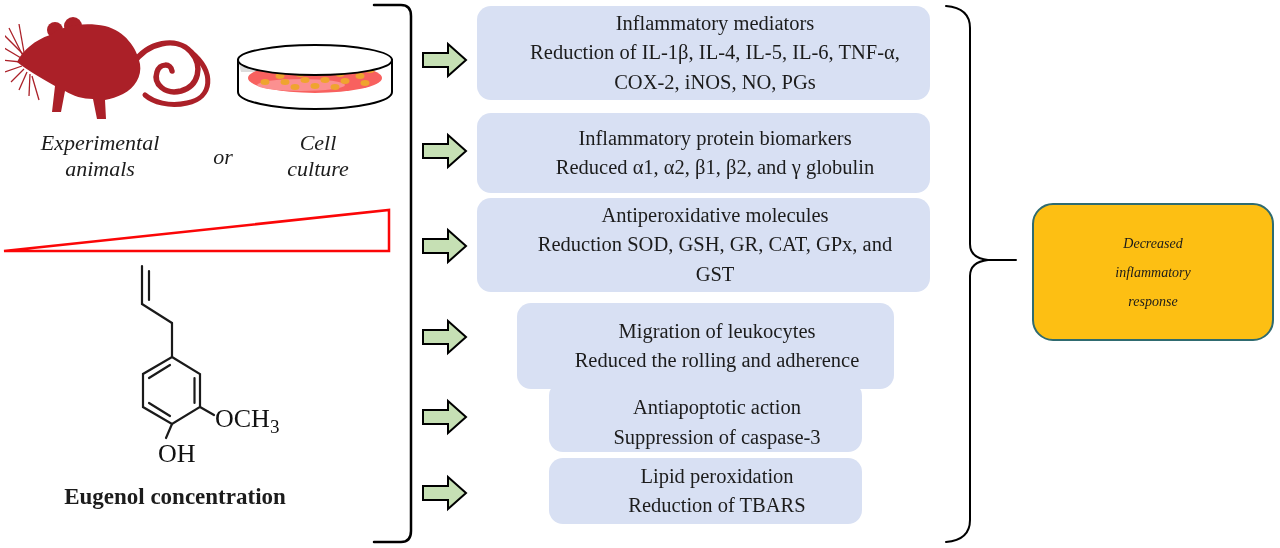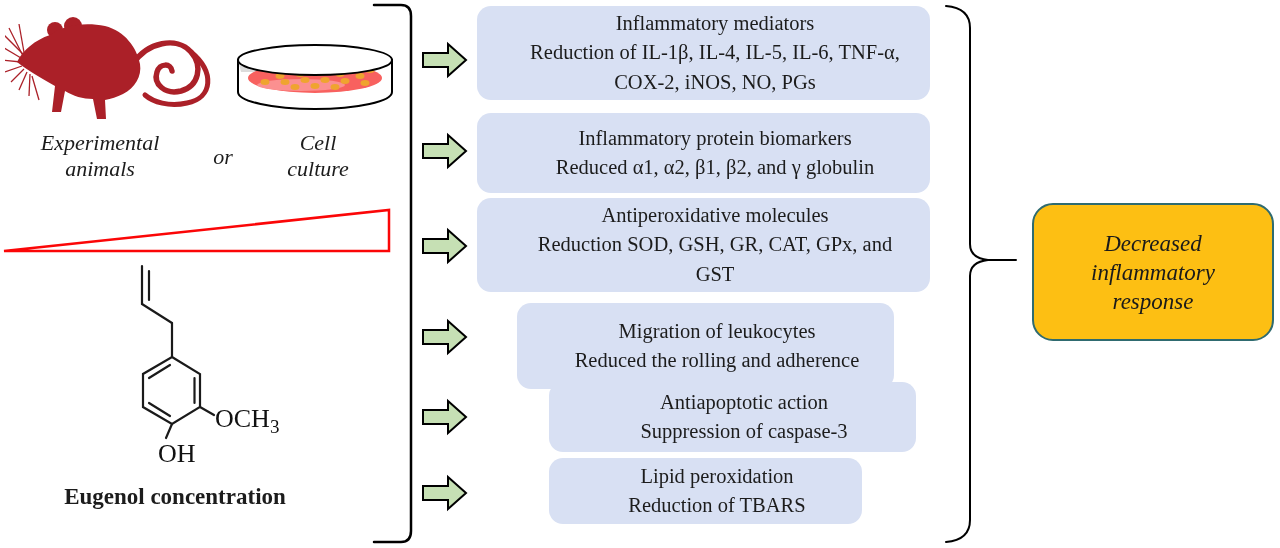--- a/index.html
+++ b/index.html
@@ -33,21 +33,21 @@
 
   
   .bracket-path { fill:none; stroke:#000000; stroke-width:2.5; stroke-linejoin:round; stroke-linecap:round; }
   .brace-path   { fill:none; stroke:#000000; stroke-width:2;   stroke-linejoin:round; stroke-linecap:round; }
 
   
   .outcome-box {
     position:absolute; left:1032px; top:203px; width:238px; height:134px;
     background:var(--outcome-fill); border:2.5px solid var(--outcome-border);
     border-radius:21px; display:flex; flex-direction:column; justify-content:center;
-    align-items:center; text-align:center; font-style:italic; font-size:23px;
+    align-items:center; text-align:center; font-style:italic; font-size:14px;
     line-height:29px; color:#1a1a1a;
   }
 
   
   .molecule-line { stroke:#1a1a1a; stroke-width:2.2; fill:none; stroke-linecap:round; }
   .molecule text { font-family:"Liberation Serif", serif; fill:#111111; }
 
   
   .triangle-shape { fill:none; stroke:var(--triangle-stroke); stroke-width:2.5; stroke-linejoin:miter; }
 
@@ -191,21 +191,21 @@
     <div class="box-line">Antiperoxidative molecules</div>
     <div class="box-line">Reduction SOD, GSH, GR, CAT, GPx, and</div>
     <div class="box-line">GST</div>
   </div>
 
   <div class="pathway-box" style="left:517px; top:303px; width:377px; height:86px;">
     <div class="box-line">Migration of leukocytes</div>
     <div class="box-line">Reduced the rolling and adherence</div>
   </div>
 
-  <div class="pathway-box" style="left:549px; top:382px; width:367px; height:70px;">
+  <div class="pathway-box" style="left:549px; top:382px; width:313px; height:70px;justify-content:flex-end;">
     <div class="box-line">Antiapoptotic action</div>
     <div class="box-line">Suppression of caspase-3</div>
   </div>
 
   <div class="pathway-box" style="left:549px; top:458px; width:313px; height:66px;">
     <div class="box-line">Lipid peroxidation</div>
     <div class="box-line">Reduction of TBARS</div>
   </div>
 
   <svg class="abs" style="left:938px; top:0;" width="85" height="548" viewBox="0 0 85 548">

